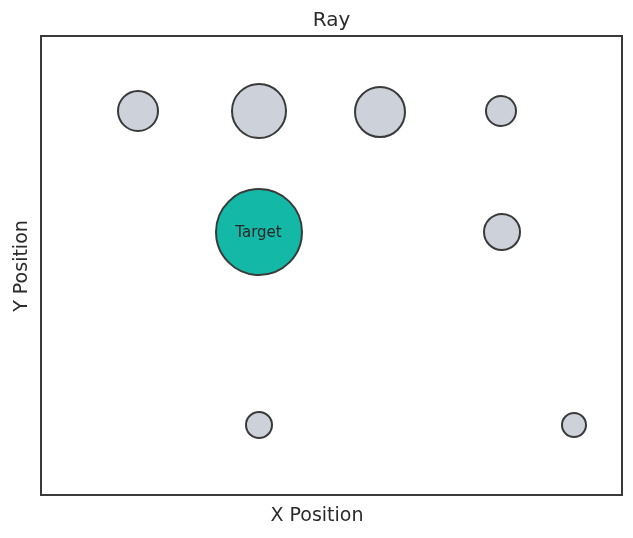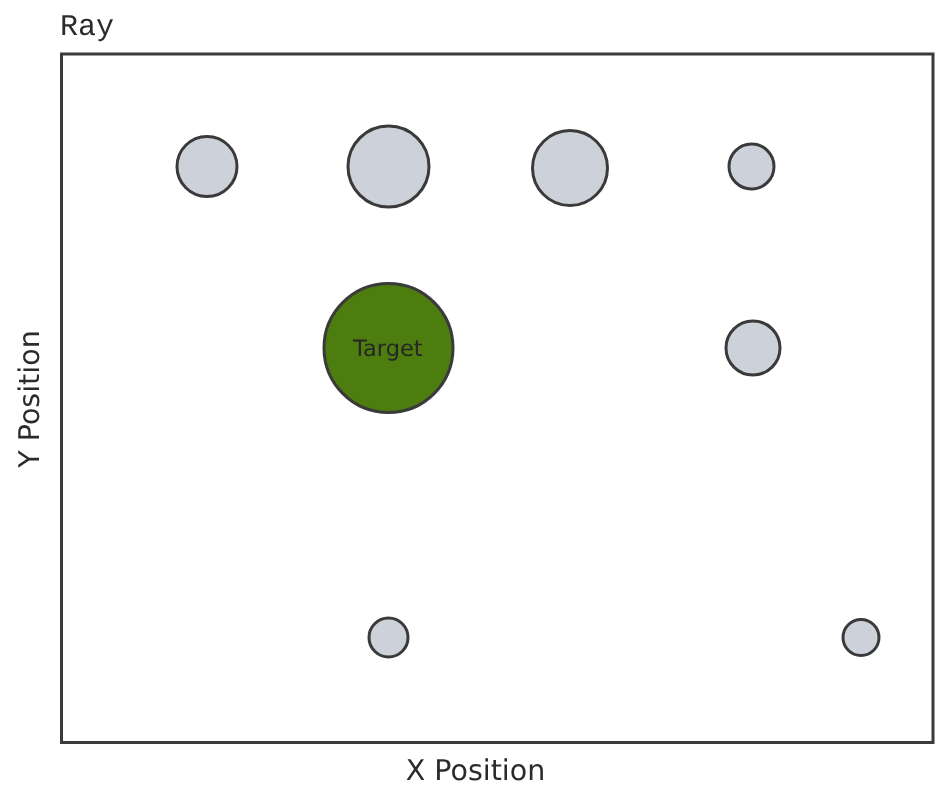--- a/index.html
+++ b/index.html
@@ -13,24 +13,23 @@
     width: 633px;
     height: 538px;
     background: #ffffff;
     overflow: hidden;
   }
   .chart-title {
     position: absolute;
     left: 40px;
     top: 7px;
     width: 583px;
-    text-align: left;
+    text-align: center;
     font-size: 20px;
     color: #2b2b2b;
-    font-family: Liberation Mono, monospace;
   }
   .plot-area {
     position: absolute;
     left: 40px;
     top: 35px;
     width: 583px;
     height: 461px;
     border: 2px solid #3a3a3a;
     box-sizing: border-box;
     background: #ffffff;
@@ -74,19 +73,19 @@
 <div class="figure">
   <div class="chart-title">Ray</div>
   <div class="plot-area">
       <div class="bubble" style="height: 42px; width: 42px; left: 75.114px; top: 52.577px; background: rgb(204, 209, 218); border-color: rgb(58, 58, 58);"></div>
       <div class="bubble" style="height: 56px; width: 56px; left: 188.546px; top: 46.491px; background: rgb(204, 209, 218); border-color: rgb(58, 58, 58);"></div>
       <div class="bubble" style="height: 52px; width: 52px; left: 311.557px; top: 49.405px; background: rgb(204, 209, 218); border-color: rgb(58, 58, 58);"></div>
       <div class="bubble" style="height: 32px; width: 32px; left: 443.147px; top: 58.491px; background: rgb(204, 209, 218); border-color: rgb(58, 58, 58);"></div>
       <div class="bubble" style="height: 38px; width: 38px; left: 440.726px; top: 176.139px; background: rgb(204, 209, 218); border-color: rgb(58, 58, 58);"></div>
       <div class="bubble" style="height: 28px; width: 28px; left: 202.546px; top: 374.45px; background: rgb(204, 209, 218); border-color: rgb(58, 58, 58);"></div>
       <div class="bubble" style="height: 26px; width: 26px; left: 518.522px; top: 374.536px; background: rgb(204, 209, 218); border-color: rgb(58, 58, 58);"></div>
-      <div class="bubble" style="height: 88px; width: 88px; left: 172.546px; top: 151.139px; background: #4d7c0f; border-color: rgb(58, 58, 58);">
+      <div class="bubble" style="height: 88px; width: 88px; left: 172.546px; top: 151.139px; background: #14b8a6; border-color: rgb(58, 58, 58);">
         <span>Target</span>
       </div>
     </div>
   <div class="x-label">X Position</div>
   <div class="y-label">Y Position</div>
 </div>
 
 </body></html>

